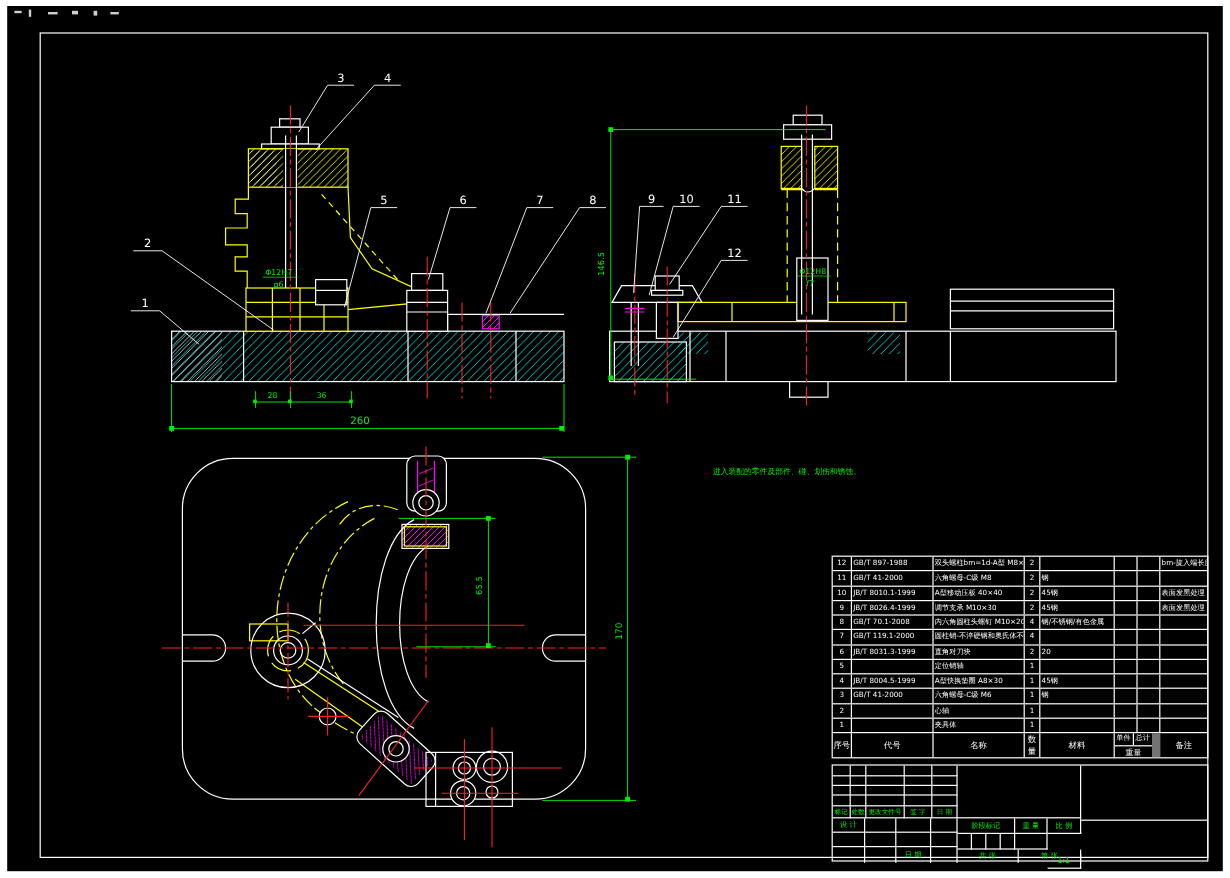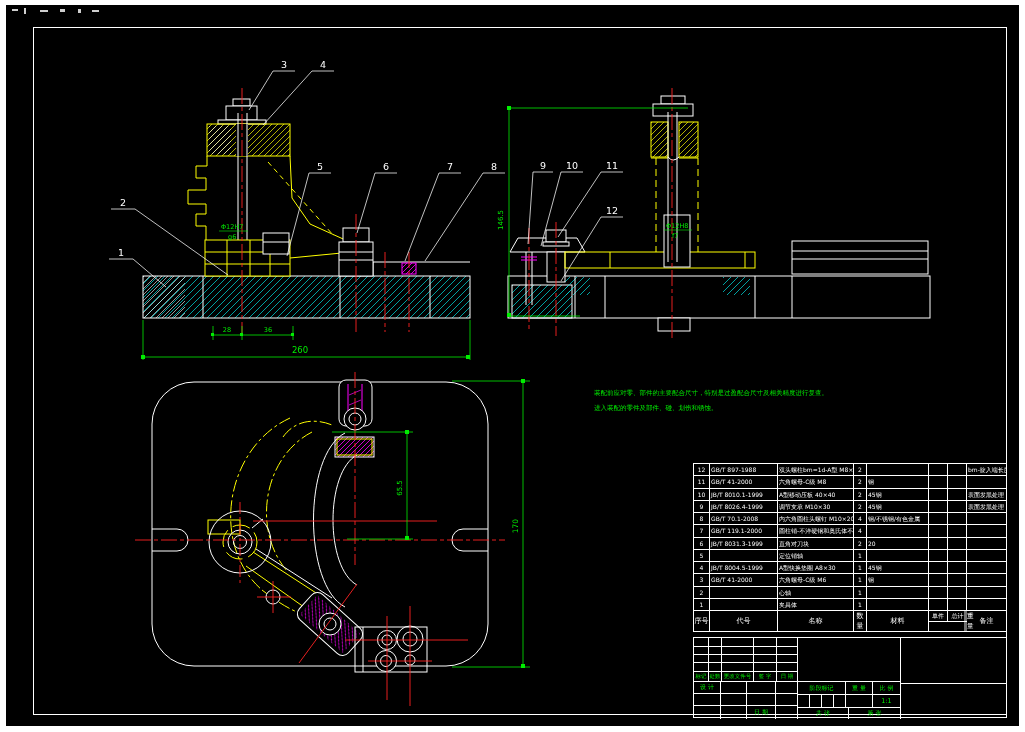--- a/index.html
+++ b/index.html
@@ -22,21 +22,21 @@
   .w-code{width:68px;}
   .w-name{width:76px;}
   .w-qty{width:13px;text-align:center;}
   .w-mat{width:62px;}
   .w-wa{width:19px;}
   .w-wb{width:19px;}
   .w-rem{flex:1;}
   .bom-head{display:flex;height:22px;border-top:1px solid #fff;border-bottom:1px solid #fff;box-sizing:border-box;}
   .h{border-right:1px solid #fff;box-sizing:border-box;color:#fff;font-size:7px;display:flex;align-items:center;justify-content:center;}
   .h:last-child{border-right:none;}
-  .wblock{width:38px;display:flex;flex-direction:row;border-right:3px solid #737373;box-sizing:border-box;}
+  .wblock{width:38px;display:flex;flex-direction:column;border-right:7px solid #737373;box-sizing:border-box;}
   .wtop{display:flex;height:11px;border-bottom:1px solid #fff;box-sizing:border-box;}
   .wtop div{width:19px;color:#fff;font-size:6px;text-align:center;line-height:10px;box-sizing:border-box;}
   .wtop div:first-child{border-right:1px solid #fff;}
   .wbot{height:11px;color:#fff;font-size:6.5px;text-align:center;line-height:10px;}
   
   .tblock{position:absolute;left:687px;top:632px;width:314px;height:81px;border:1px solid #fff;box-sizing:border-box;}
   .tb{position:absolute;box-sizing:border-box;border-right:1px solid #fff;border-bottom:1px solid #fff;
       color:#00ee00;font-size:5.5px;display:flex;align-items:center;justify-content:center;overflow:hidden;white-space:nowrap;}
   .noR{border-right:none;}
   .noB{border-bottom:none;}
@@ -288,21 +288,20 @@
           <text x="612" y="169" fill="#fff" stroke="none">11</text>
         </g>
       <g>
           <path d="M601,217 H623 M601,217 L561,281"></path>
           <text x="612" y="214" fill="#fff" stroke="none">12</text>
         </g>
     </g>
   </svg>
 
   <div class="techreq">
-    <p class="tr-line">装配前应对零、部件的主要配合尺寸，特别是过盈配合尺寸及相关精度进行复查。</p>
     <p class="tr-line">进入装配的零件及部件、碰、划伤和锈蚀。</p>
   </div>
 
   <div class="bom">
     <div class="bom-row">
       <div class="c w-no">12</div>
         <div class="c w-code">GB/T 897-1988</div>
         <div class="c w-name">双头螺柱bm=1d-A型 M8×40</div>
         <div class="c w-qty">2</div>
         <div class="c w-mat"></div>
@@ -481,21 +480,21 @@
 
     <div class="tb" style="left:104px;top:0;width:103px;height:44px"></div>
     <div class="tb" style="left:104px;top:44px;width:48px;height:13px;font-size:6px">阶段标记</div>
     <div class="tb" style="left:152px;top:44px;width:27px;height:13px;font-size:6px">重 量</div>
     <div class="tb" style="left:179px;top:44px;width:28px;height:13px;font-size:6px">比 例</div>
     <div class="tb" style="left:104px;top:57px;width:12px;height:13px"></div>
     <div class="tb" style="left:116px;top:57px;width:12px;height:13px"></div>
     <div class="tb" style="left:128px;top:57px;width:12px;height:13px"></div>
     <div class="tb" style="left:140px;top:57px;width:12px;height:13px"></div>
     <div class="tb" style="left:152px;top:57px;width:27px;height:13px"></div>
-    <div class="tb" style="left:179px;top:57px;width:28px;height:13px;font-size:6.5px">1:1</div>
+    <div class="tb" style="left:179px;top:73px;width:28px;height:13px;font-size:6.5px">1:1</div>
     <div class="tb noB" style="left:104px;top:70px;width:51px;height:11px;font-size:6px">共  张</div>
     <div class="tb noB" style="left:155px;top:70px;width:52px;height:11px;font-size:6px">第  张</div>
 
     <div class="tb noR" style="left:207px;top:0;width:105px;height:46px"></div>
     <div class="tb noR noB" style="left:207px;top:46px;width:105px;height:35px"></div>
   </div>
 
 </div>
 
 </body></html>

